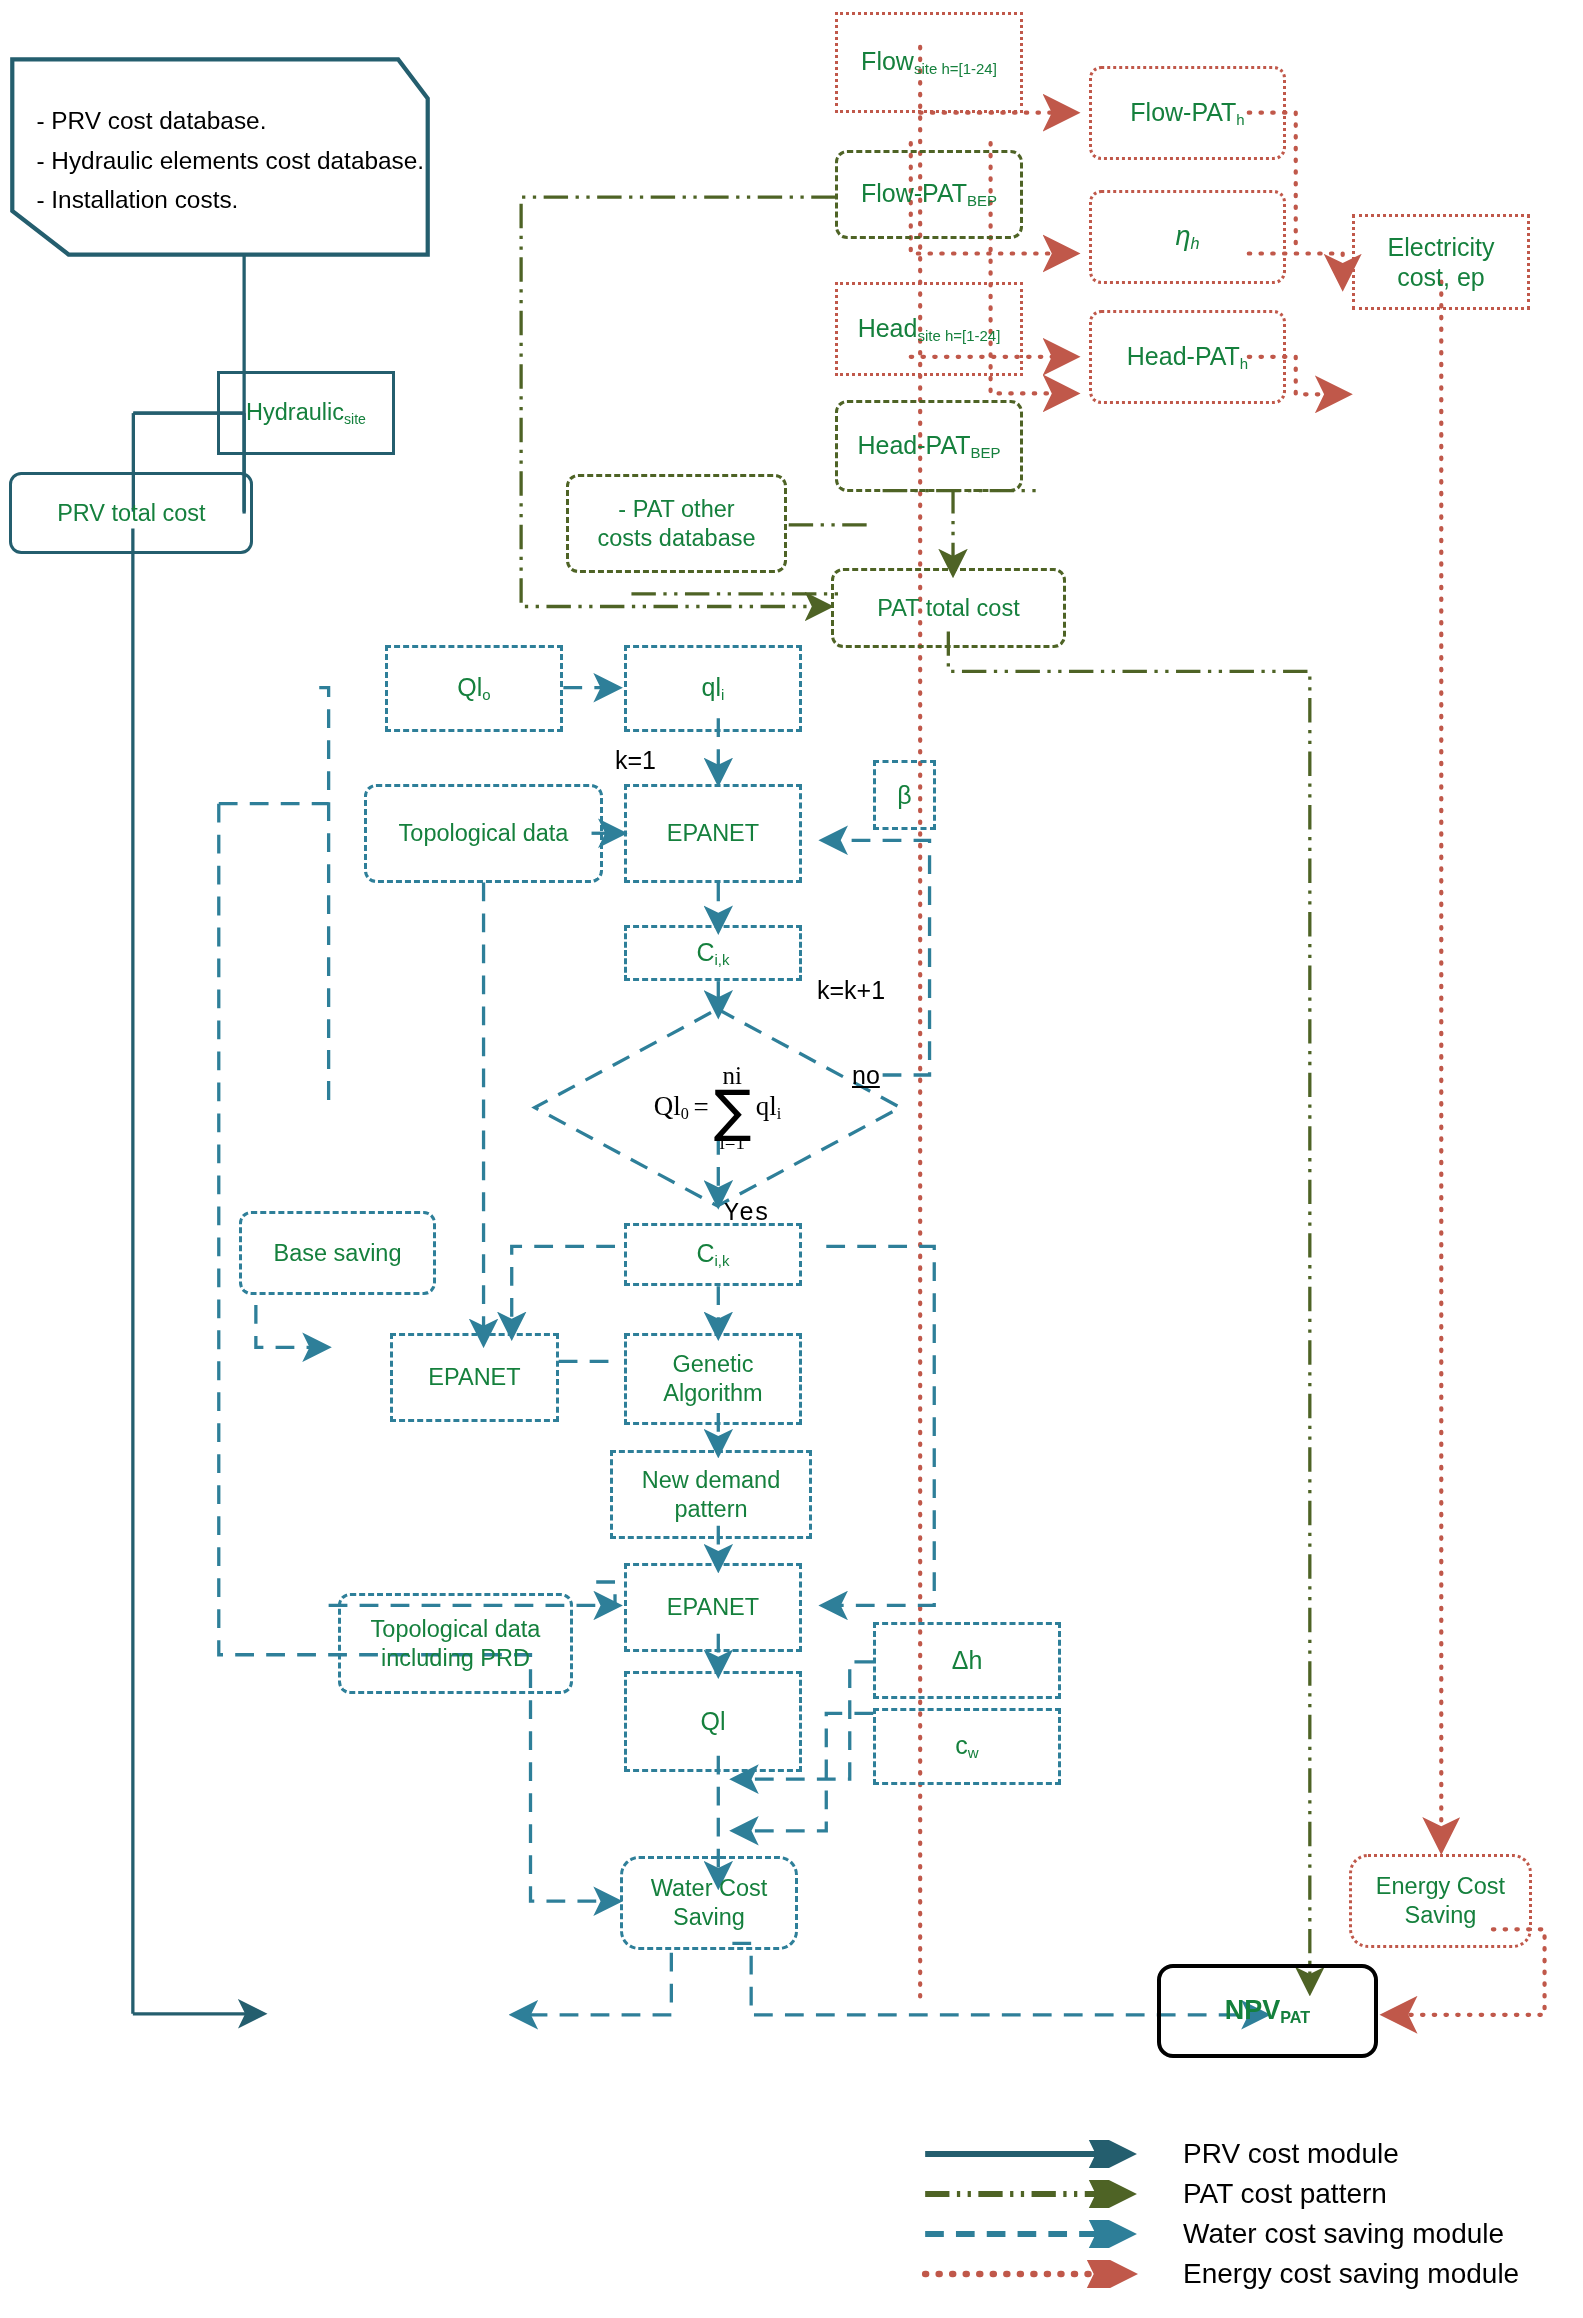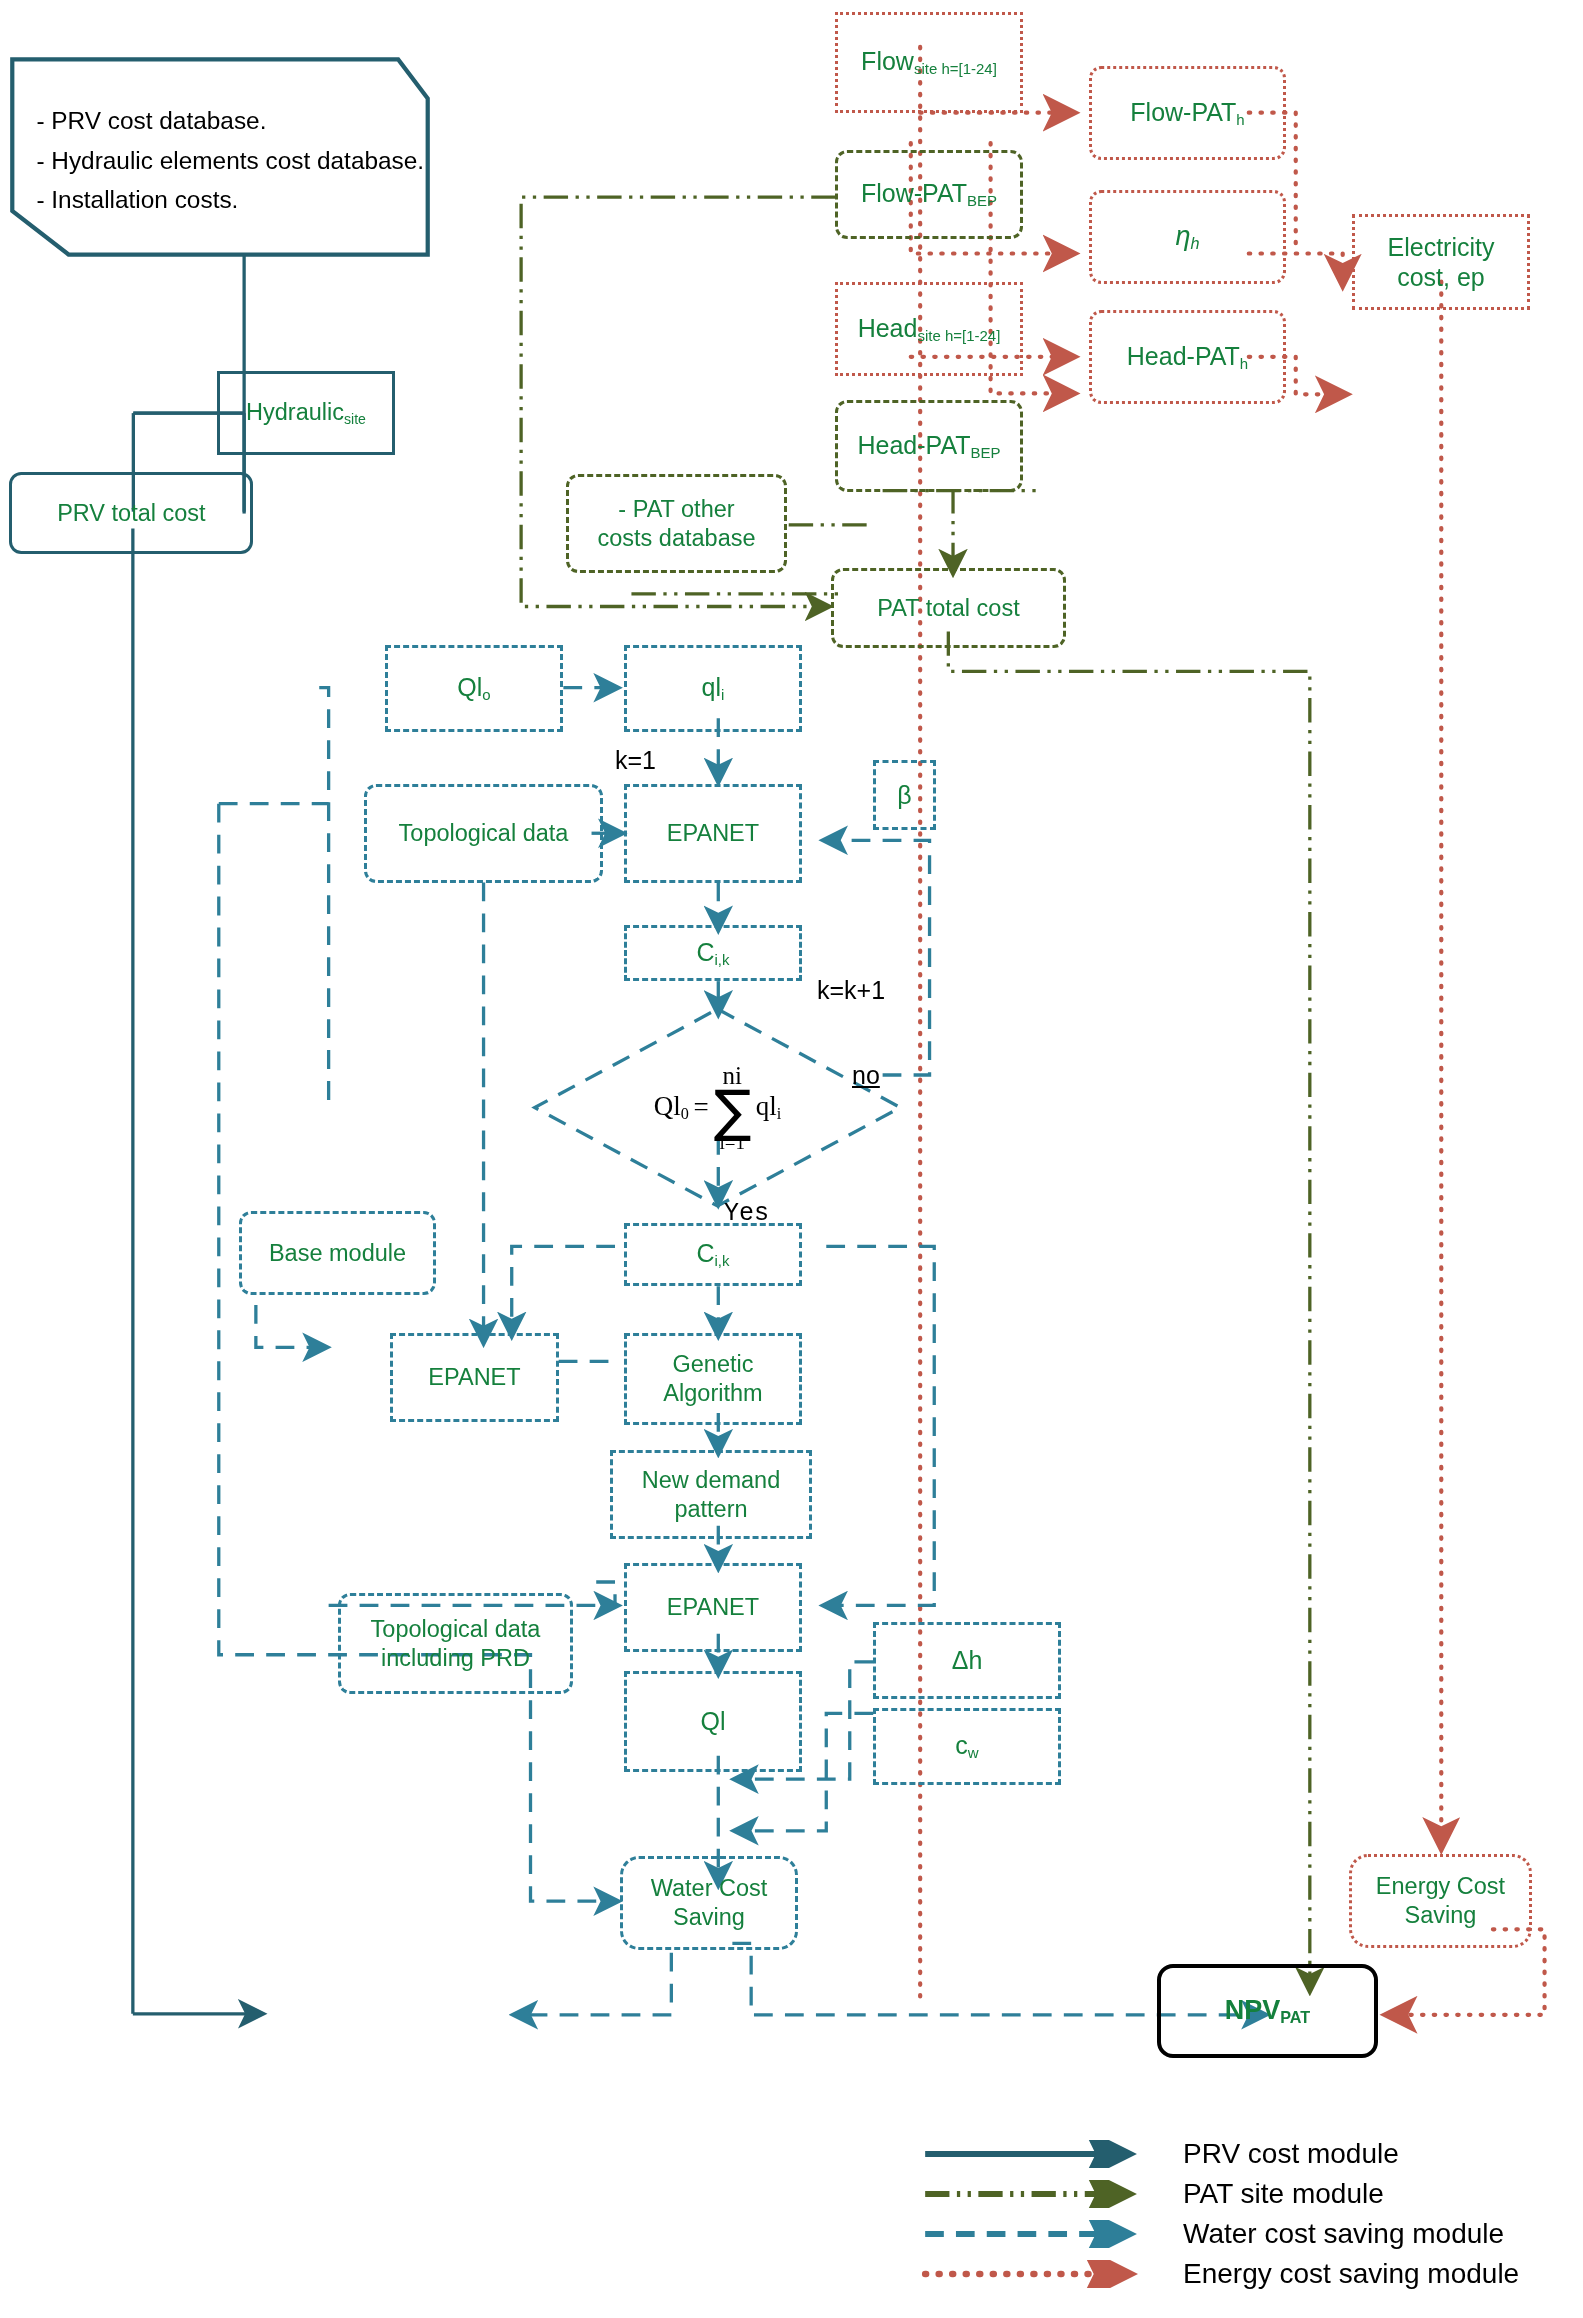--- a/index.html
+++ b/index.html
@@ -254,21 +254,21 @@
       </span>
     </div>
   </div>
 
   <div class="flabel f54" style="left:615px;top:746px;">k=1</div>
   <div class="flabel f54" style="left:817px;top:976px;">k=k+1</div>
   <div class="flabel f54" style="left:852px;top:1061px;text-decoration:underline;">no</div>
   <div class="flabel f54" style="left:724px;top:1199px;font-family:Liberation Mono, monospace;">Yes</div>
 
   <div class="node water r-sm f50" style="left:239px;top:1211px;width:197px;height:84px;">
-    <span class="lbl">Base module</span>
+    <span class="lbl">Base saving</span>
   </div>
 
   <div class="node water f54" style="left:624px;top:1223px;width:178px;height:63px;">
     <span class="lbl"><span>C</span><sub>i,k</sub></span>
   </div>
 
   <div class="node water f50" style="left:390px;top:1333px;width:169px;height:89px;">
     <span class="lbl">EPANET</span>
   </div>
 
@@ -332,21 +332,21 @@
     </div>
     <div class="lgrow">
       <svg width="225" height="28" viewBox="0 0 480 60">
         <defs>
             <marker id="lgA1" markerWidth="9" markerHeight="9" refX="6.4" refY="4.5" orient="auto">
           <path d="M0,0 L9,4.5 L0,9 L2.2,4.5 z" fill="#4e6325"></path>
             </marker>
           </defs>
         <line x1="10" y1="30" x2="430" y2="30" stroke="#4e6325" stroke-width="13" stroke-dasharray="52 16 7 16 7 16" marker-end="url(#lgA1)"></line>
       </svg>
-      <span class="lgtext">PAT site module</span>
+      <span class="lgtext">PAT cost pattern</span>
     </div>
     <div class="lgrow">
       <svg width="225" height="28" viewBox="0 0 480 60">
         <defs>
             <marker id="lgA2" markerWidth="9" markerHeight="9" refX="6.4" refY="4.5" orient="auto">
           <path d="M0,0 L9,4.5 L0,9 L2.2,4.5 z" fill="#2e7f99"></path>
             </marker>
           </defs>
         <line x1="10" y1="30" x2="430" y2="30" stroke="#2e7f99" stroke-width="13" stroke-dasharray="40 26" marker-end="url(#lgA2)"></line>
       </svg>

